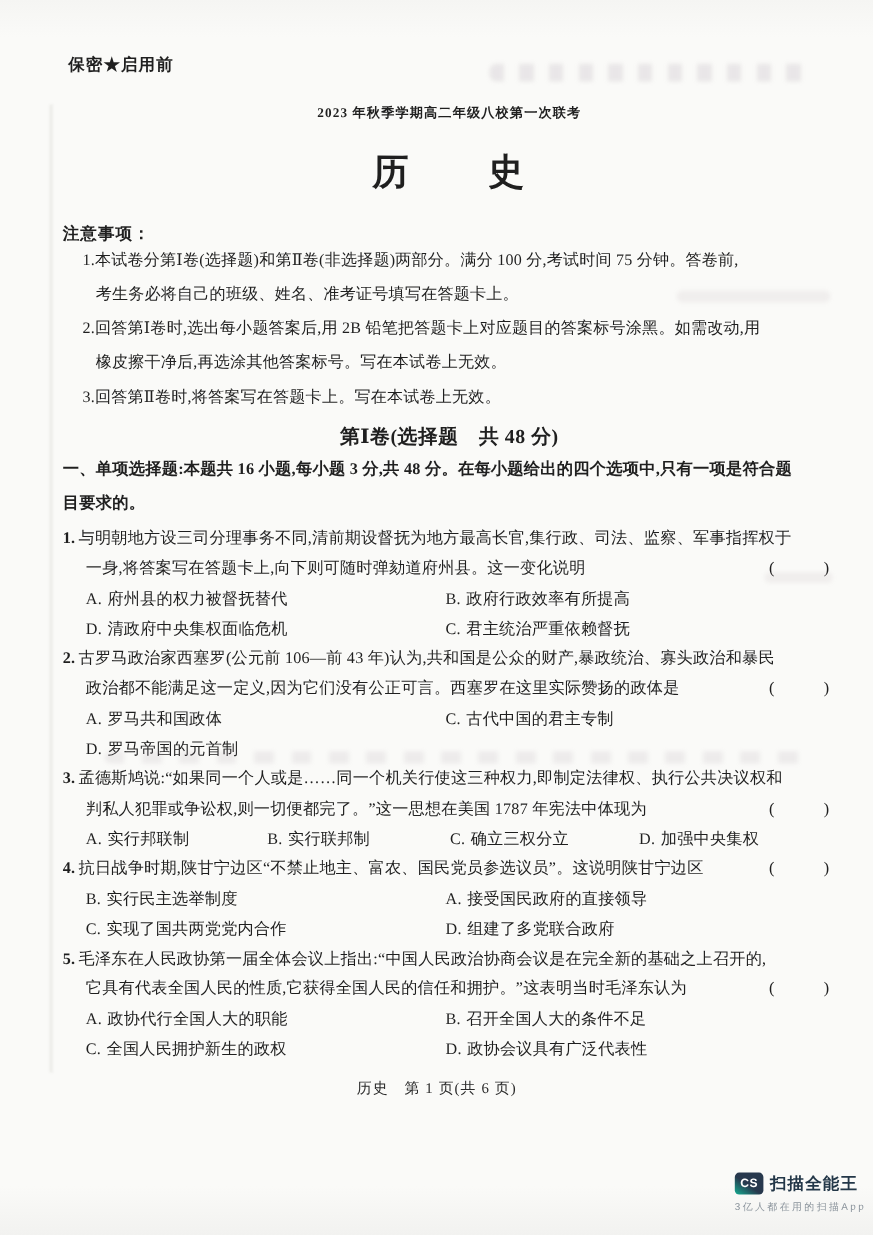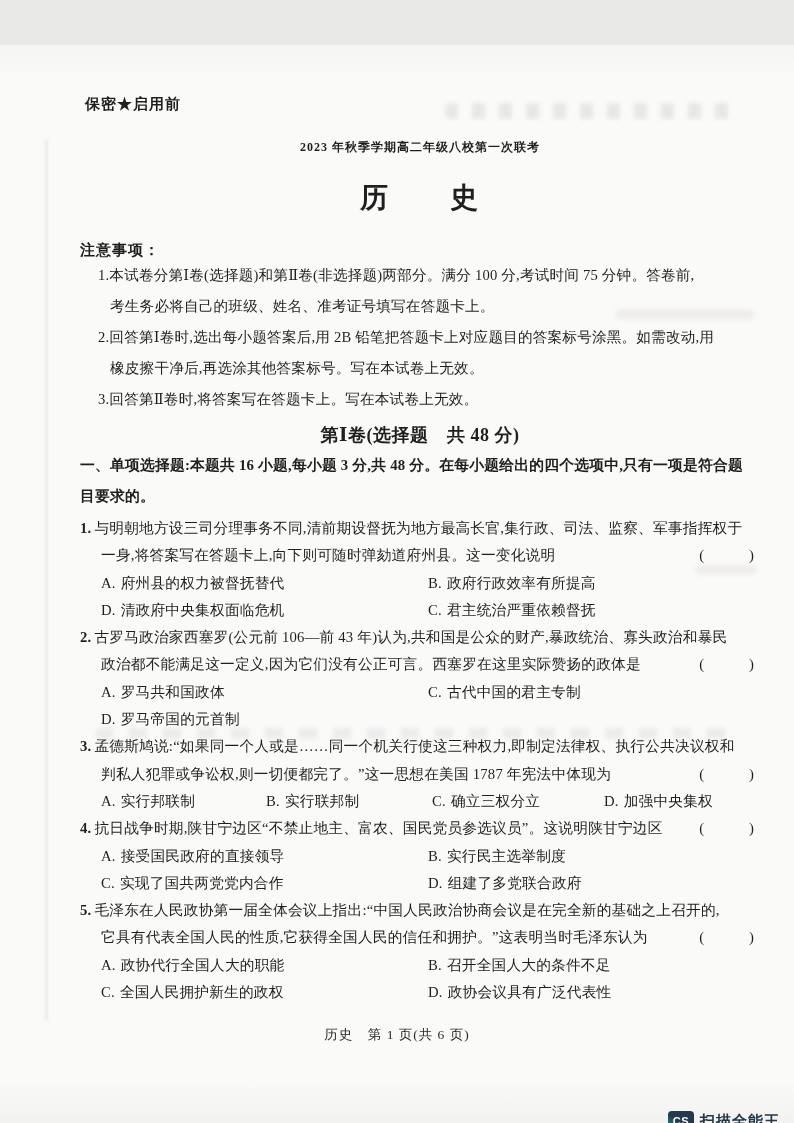--- a/index.html
+++ b/index.html
@@ -6,39 +6,38 @@
   body{
     width:794px;height:1123px;
     background:#e9e9e7;
     font-family:"Liberation Serif","DejaVu Serif",serif;
     position:relative;overflow:hidden;
   }
   .page{
     position:absolute;inset:0;
     background:linear-gradient(180deg,#f5f5f3 0,#fafaf8 3%,#fafaf8 96%,#f2f2f0 100%);
     color:#1f1f1f;
-    padding:50px 34px 0 80px;
+    padding:50px 34px 0 57px;
     box-sizing:border-box;
     overflow:hidden;
-    margin-top:45px;
   }
   
   .streak-left{position:absolute;left:45px;top:95px;width:3px;height:880px;
     background:rgba(120,120,112,.10);filter:blur(1px);}
   .smudge{position:absolute;border-radius:6px;filter:blur(2px);pointer-events:none;}
   .smudge.a{top:58px;left:445px;width:295px;height:16px;
     background:repeating-linear-gradient(90deg,rgba(150,135,150,.16) 0 13px,rgba(0,0,0,0) 13px 27px);}
   .smudge.b{top:264px;left:615px;width:140px;height:11px;background:rgba(160,140,150,.10);}
   .smudge.c{top:683px;left:95px;width:640px;height:11px;
     background:repeating-linear-gradient(90deg,rgba(150,135,150,.12) 0 18px,rgba(0,0,0,0) 18px 34px);}
   .smudge.d{top:520px;left:695px;width:62px;height:10px;background:rgba(160,140,150,.10);}
 
   .security{font-size:15px;font-weight:bold;letter-spacing:1px;margin-left:5px;}
   .exam-title{margin:25px 0 0 0;text-align:center;font-size:12px;font-weight:bold;letter-spacing:1px;}
-  .subject{margin:23px 0 0 0;text-align:center;font-size:28px;font-weight:bold;letter-spacing:2px;}
+  .subject{margin:23px 0 0 0;text-align:center;font-size:33px;font-weight:bold;letter-spacing:2px;}
 
   .notice-heading{margin-top:24px;font-size:15px;font-weight:bold;letter-spacing:1px;}
   .n-line{font-size:14.6px;line-height:31px;white-space:nowrap;letter-spacing:.2px;}
   .n-line.ind1{margin-left:18px;}
   .n-line.ind2{margin-left:30px;}
 
   .section-title{margin-top:5px;text-align:center;font-size:18px;font-weight:bold;line-height:30px;letter-spacing:.5px;}
 
   .intro{font-size:14.8px;font-weight:bold;line-height:30.5px;white-space:nowrap;letter-spacing:.2px;}
 
@@ -144,22 +143,22 @@
         <div class="opt"><span class="opt-label">D.</span><span>加强中央集权</span></div>
       </div>
     </div>
 
     <div class="question">
       <div class="q-line first jb">
         <span><span class="q-num">4.</span><span>抗日战争时期,陕甘宁边区“不禁止地主、富农、国民党员参选议员”。这说明陕甘宁边区</span></span>
         <span class="bracket">(　　　)</span>
       </div>
       <div class="opt-grid two-col">
+        <div class="opt"><span class="opt-label">B.</span><span>实行民主选举制度</span></div>
         <div class="opt"><span class="opt-label">A.</span><span>接受国民政府的直接领导</span></div>
-        <div class="opt"><span class="opt-label">B.</span><span>实行民主选举制度</span></div>
         <div class="opt"><span class="opt-label">C.</span><span>实现了国共两党党内合作</span></div>
         <div class="opt"><span class="opt-label">D.</span><span>组建了多党联合政府</span></div>
       </div>
     </div>
 
     <div class="question">
       <div class="q-line first">
         <span class="q-num">5.</span><span>毛泽东在人民政协第一届全体会议上指出:“中国人民政治协商会议是在完全新的基础之上召开的,</span>
       </div>
       <div class="q-line cont jb">

